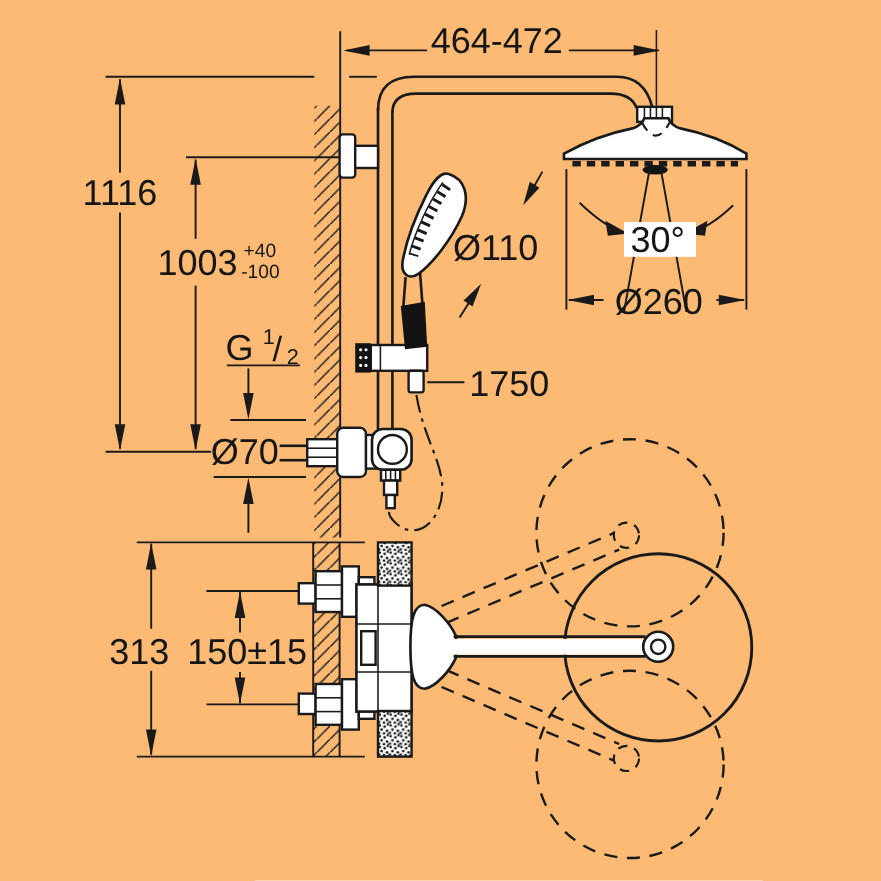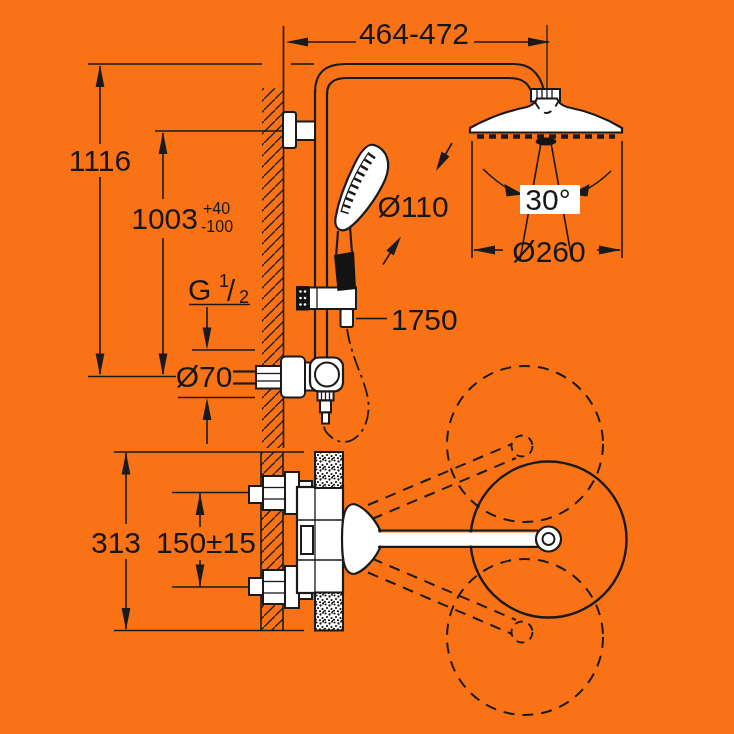--- a/index.html
+++ b/index.html
@@ -1,16 +1,16 @@
 <!DOCTYPE html>
 <html><head>
 <meta charset="utf-8">
 <style>
   html,body{margin:0;padding:0;background:#fff;}
-  .stage{width:734px;height:734px;background:#f97316;position:relative;overflow:hidden;}
+  .stage{width:734px;height:734px;background:#fdba74;position:relative;overflow:hidden;}
   svg{display:block;}
   text{font-family:"Liberation Sans","DejaVu Sans",sans-serif;fill:#161616;}
   .dim{font-size:30px;}
   .dim-s{font-size:16px;}
   .frac{font-size:18px;}
   .slash{font-size:29px;}
   .ln{stroke:#1a1a1a;fill:none;stroke-width:1.6;}
   .ln-thin{stroke:#1a1a1a;fill:none;stroke-width:1.3;}
   .out{stroke:#1a1a1a;fill:none;stroke-width:2.2;}
   .outw{stroke:#1a1a1a;fill:#fff;stroke-width:2.2;}

